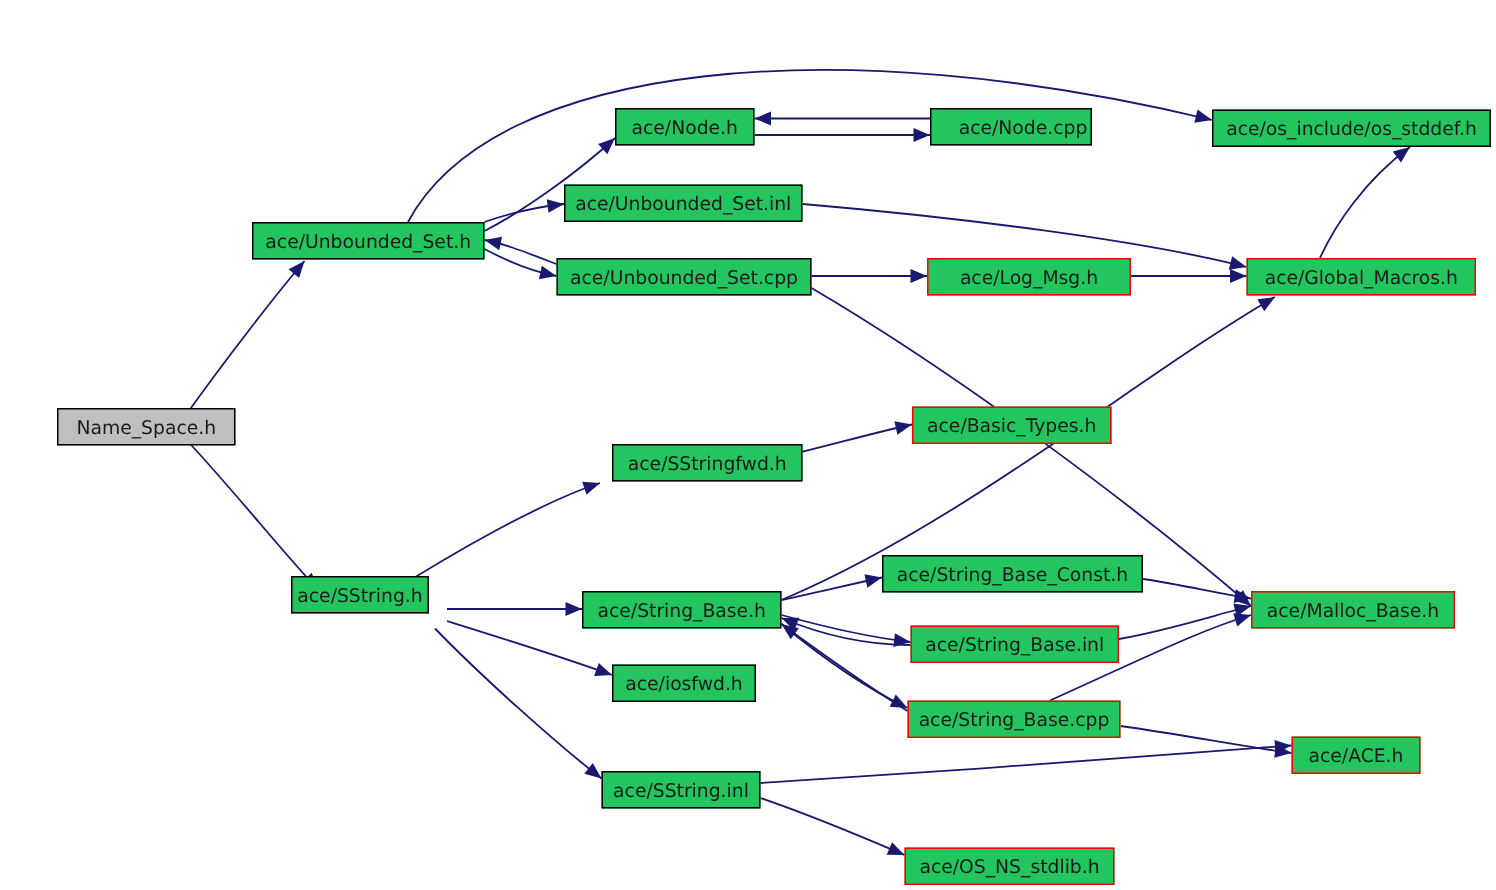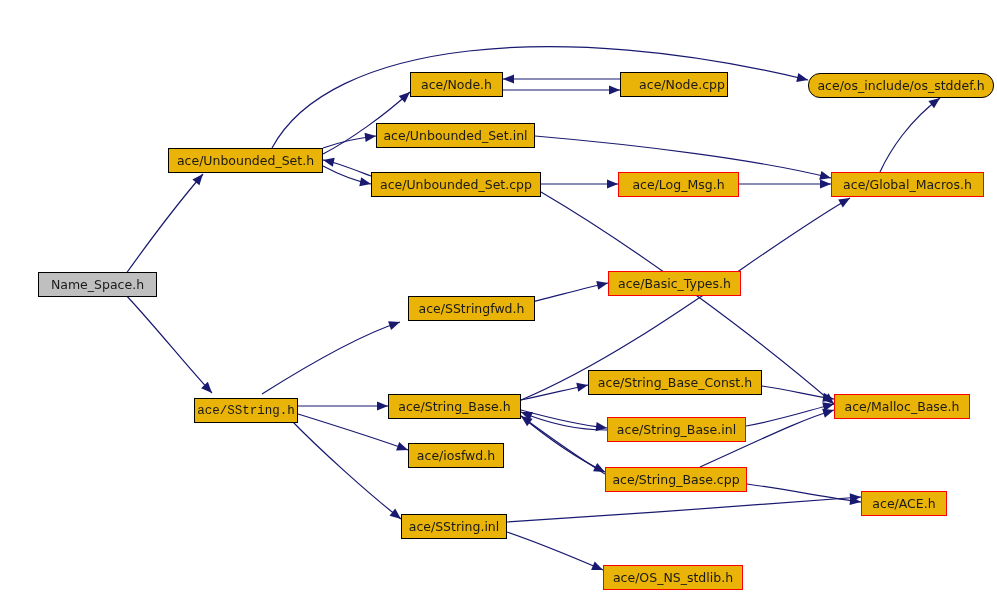--- a/index.html
+++ b/index.html
@@ -1,20 +1,20 @@
 <!DOCTYPE html>
 <html><head>
 <meta charset="utf-8">
 <style>
   html,body{margin:0;padding:0;background:#ffffff;}
   #canvas{position:relative;width:997px;height:593px;background:#ffffff;
           font-family:"DejaVu Sans","Liberation Sans",sans-serif;overflow:hidden;}
   svg#edges{position:absolute;left:0;top:0;width:997px;height:593px;}
   .node{position:absolute;box-sizing:border-box;display:flex;align-items:center;
-        justify-content:center;background:#eab308;border:1px solid #000000;
+        justify-content:center;background:#22c55e;border:1px solid #000000;
         font-size:12.5px;color:#1a1a1a;white-space:nowrap;letter-spacing:0px;}
   .node.red{border-color:#ff0000;}
   .node.root{background:#bfbfbf;border-color:#000000;margin-left:34px;}
 </style>
 </head>
 <body>
 
 <div id="canvas">
   <svg id="edges" viewBox="0 0 997 593" xmlns="http://www.w3.org/2000/svg">
       <path d="M 123 278 C 150 240 185 195 203 174" fill="none" stroke="#191970" stroke-width="1.2"></path>
@@ -78,29 +78,29 @@
       <path d="M 507 522 C 620 515 760 505 861 497" fill="none" stroke="#191970" stroke-width="1.2"></path>
       <polygon points="861.00,497.00 850.39,502.45 849.67,493.28" fill="#191970"></polygon>
       <path d="M 507 532 C 545 545 575 558 603 570" fill="none" stroke="#191970" stroke-width="1.2"></path>
       <polygon points="603.00,570.00 591.08,569.90 594.70,561.44" fill="#191970"></polygon>
     </svg>
   <div id="nodes">
       <div class="node root" style="left: 4px; top: 272px; width: 119px; height: 25px;">Name_Space.h</div>
       <div class="node" style="left: 168px; top: 148px; width: 155px; height: 25px;">ace/Unbounded_Set.h</div>
       <div class="node" style="left: 410px; top: 72px; width: 93px; height: 25px;">ace/Node.h</div>
       <div class="node" style="left: 620px; top: 72px; width: 108px; height: 25px; padding-left: 16px;">ace/Node.cpp</div>
-      <div class="node" style="left: 808px; top: 73px; width: 186px; height: 25px; border-radius: 12px;">ace/os_include/os_stddef.h</div>
+      <div class="node" style="left: 808px; top: 73px; width: 186px; height: 25px;">ace/os_include/os_stddef.h</div>
       <div class="node" style="left: 376px; top: 123px; width: 159px; height: 25px;">ace/Unbounded_Set.inl</div>
       <div class="node" style="left: 371px; top: 172px; width: 170px; height: 25px;">ace/Unbounded_Set.cpp</div>
-      <div class="node red" style="left: 618px; top: 172px; width: 121px; height: 25px;">ace/Log_Msg.h</div>
+      <div class="node red" style="left: 618px; top: 172px; width: 136px; height: 25px;">ace/Log_Msg.h</div>
       <div class="node red" style="left: 831px; top: 172px; width: 153px; height: 25px;">ace/Global_Macros.h</div>
       <div class="node red" style="left: 608px; top: 271px; width: 133px; height: 25px;">ace/Basic_Types.h</div>
       <div class="node" style="left: 392px; top: 296px; width: 127px; height: 25px; margin-left: 16px;">ace/SStringfwd.h</div>
       <div class="node" style="left: 588px; top: 370px; width: 174px; height: 25px;">ace/String_Base_Const.h</div>
-      <div class="node" style="left: 194px; top: 398px; width: 104px; height: 25px; font-family: Liberation Mono, monospace;">ace/SString.h</div>
+      <div class="node" style="left: 194px; top: 384px; width: 92px; height: 25px;">ace/SString.h</div>
       <div class="node" style="left: 388px; top: 394px; width: 133px; height: 25px;">ace/String_Base.h</div>
       <div class="node red" style="left: 834px; top: 394px; width: 136px; height: 25px;">ace/Malloc_Base.h</div>
       <div class="node red" style="left: 607px; top: 417px; width: 139px; height: 25px;">ace/String_Base.inl</div>
       <div class="node" style="left: 408px; top: 443px; width: 96px; height: 25px;">ace/iosfwd.h</div>
       <div class="node red" style="left: 605px; top: 467px; width: 142px; height: 25px;">ace/String_Base.cpp</div>
       <div class="node red" style="left: 861px; top: 491px; width: 86px; height: 25px;">ace/ACE.h</div>
       <div class="node" style="left: 401px; top: 514px; width: 106px; height: 25px;">ace/SString.inl</div>
       <div class="node red" style="left: 603px; top: 565px; width: 140px; height: 25px;">ace/OS_NS_stdlib.h</div>
     </div>
 </div>

